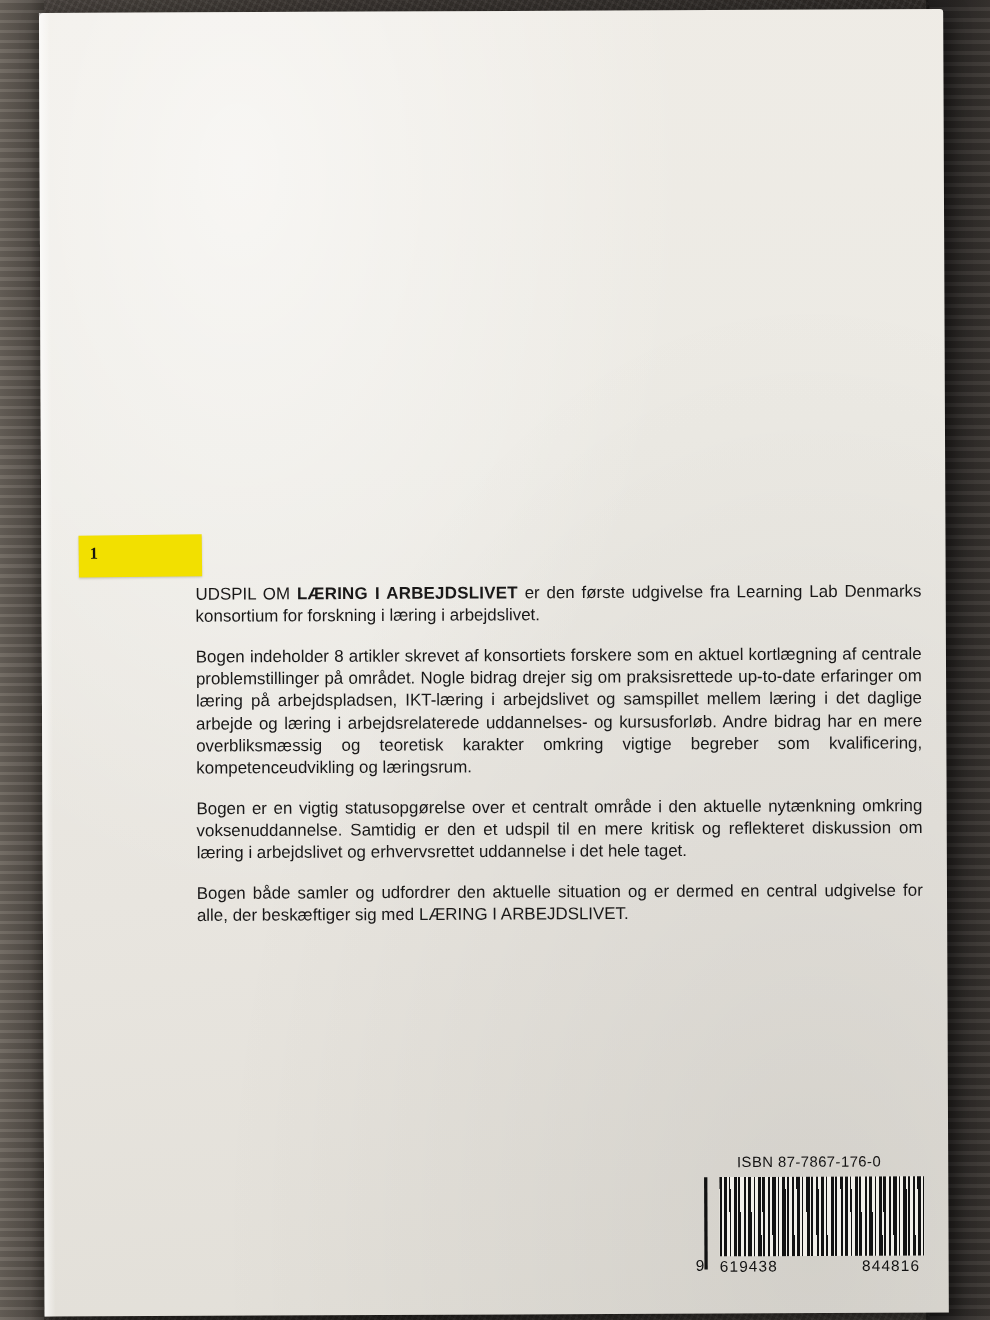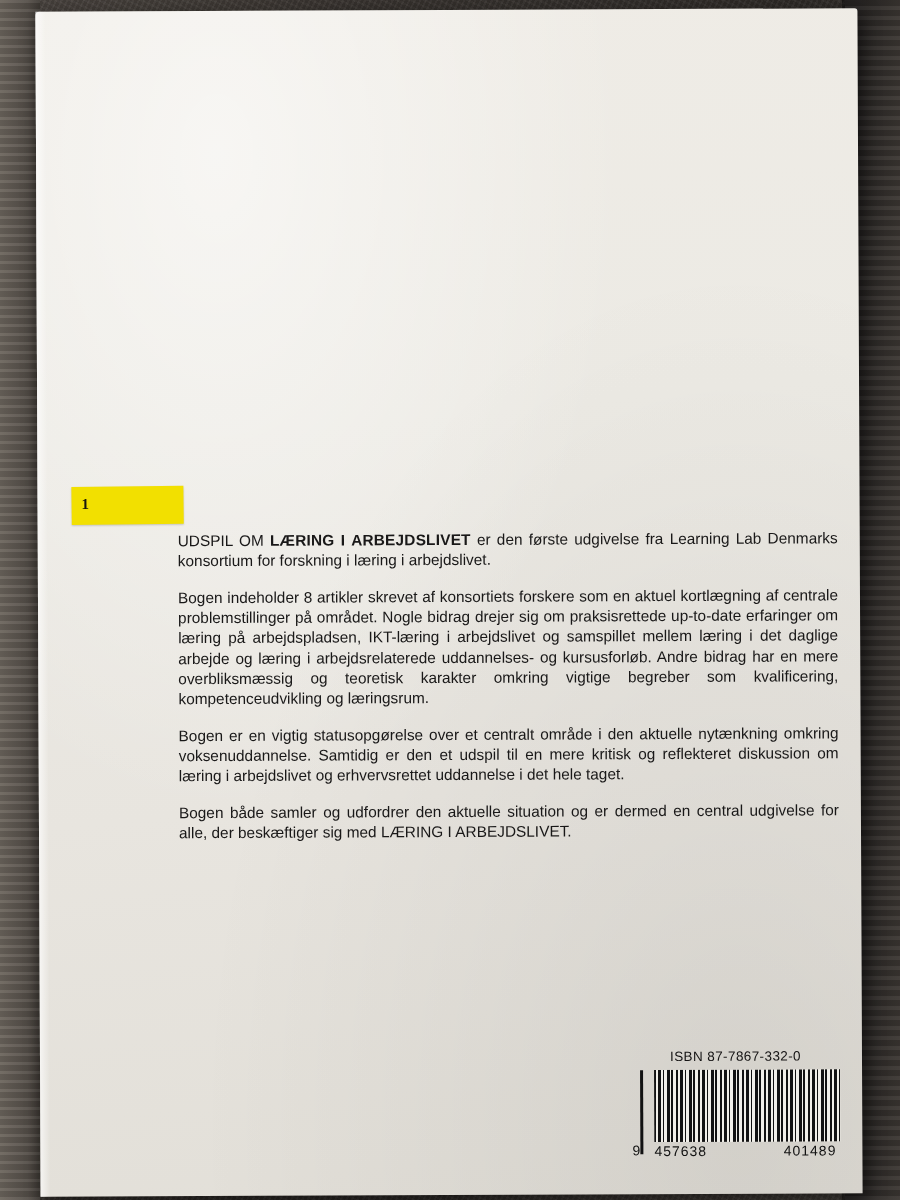--- a/index.html
+++ b/index.html
@@ -200,25 +200,25 @@
     </div>
 
     <div class="blurb">
       <p><span class="caps">UDSPIL OM </span><span class="bold">LÆRING I ARBEJDSLIVET</span><span> er den første udgivelse fra Learning Lab Denmarks konsortium for forskning i læring i arbejdslivet.</span></p>
       <p>Bogen indeholder 8 artikler skrevet af konsortiets forskere som en aktuel kortlægning af centrale problemstillinger på området. Nogle bidrag drejer sig om praksisrettede up-to-date erfaringer om læring på arbejdspladsen, IKT-læring i arbejdslivet og samspillet mellem læring i det daglige arbejde og læring i arbejdsrelaterede uddannelses- og kursusforløb. Andre bidrag har en mere overbliksmæssig og teoretisk karakter omkring vigtige begreber som kvalificering, kompetenceudvikling og læringsrum.</p>
       <p>Bogen er en vigtig statusopgørelse over et centralt område i den aktuelle nytænkning omkring voksenuddannelse. Samtidig er den et udspil til en mere kritisk og reflekteret diskussion om læring i arbejdslivet og erhvervsrettet uddannelse i det hele taget.</p>
       <p>Bogen både samler og udfordrer den aktuelle situation og er dermed en central udgivelse for alle, der beskæftiger sig med LÆRING I ARBEJDSLIVET.</p>
     </div>
 
     <div class="isbn-block">
-      <div class="isbn-text">ISBN 87-7867-332-0</div>
+      <div class="isbn-text">ISBN 87-7867-176-0</div>
       <div class="barcode-wrap">
         <div class="barcode-guard-left"></div>
         <div class="barcode"></div>
         <div class="barcode-digits">
           <span class="lead">9</span>
-          <span>457638</span>
-          <span>401489</span>
+          <span>619438</span>
+          <span>844816</span>
         </div>
       </div>
     </div>
   </div>
 </div>
 
 </body></html>

